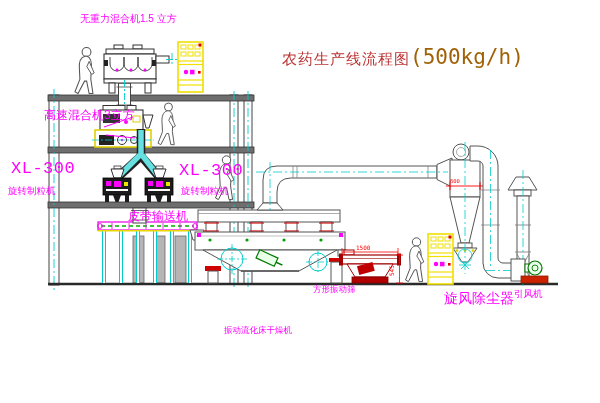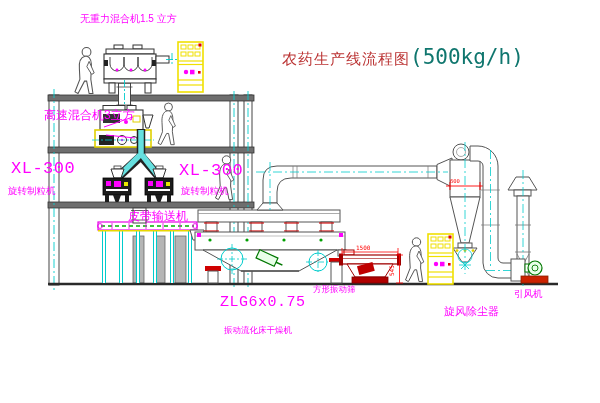--- a/index.html
+++ b/index.html
@@ -6,21 +6,21 @@
   .stage{position:relative;width:600px;height:403px;background:#ffffff;overflow:hidden;
          font-family:"Liberation Sans",sans-serif;}
   svg{position:absolute;left:0;top:0;}
   .lbl{position:absolute;color:#ff00ff;line-height:1;white-space:nowrap;
        font-family:"Liberation Sans",sans-serif;}
   .model{font-family:Liberation Mono, monospace;letter-spacing:0.5px;}
   .dim{position:absolute;color:#ff0000;line-height:1;white-space:nowrap;
        font-family:"DejaVu Sans Mono",monospace;}
   .title{position:absolute;left:282px;top:47px;color:#bb3434;white-space:nowrap;line-height:1;}
   .title .t1{font-size:15px;letter-spacing:1px;}
-  .title .t2{font-size:21px;color:#0f766e;font-family:"DejaVu Sans Mono",monospace;}
+  .title .t2{font-size:21px;color:#a16207;font-family:"DejaVu Sans Mono",monospace;}
   .v-dim{transform:rotate(-90deg);transform-origin:0 0;}
 </style>
 </head>
 <body>
 
 <div class="stage">
 
 <svg width="600" height="403" viewBox="0 0 600 403">
   <defs>
     <g id="sym-person">
@@ -358,25 +358,24 @@
 
 <div class="lbl model" style="left:11px;top:160px;font-size:17px;">XL-300</div>
 <div class="lbl" style="left:8px;top:186px;font-size:9.5px;">旋转制粒机</div>
 
 <div class="lbl model" style="left:179px;top:162px;font-size:17px;">XL-300</div>
 <div class="lbl" style="left:181px;top:186px;font-size:9.5px;">旋转制粒机</div>
 
 <div class="lbl" style="left:128px;top:210px;font-size:12px;">皮带输送机</div>
 
 <div class="lbl" style="left:224px;top:285px;font-size:8.5px;margin-top:41px;">振动流化床干燥机</div>
-<div class="lbl model" style="left:220px;top:295px;font-size:15px;">ZLG6x0.75</div>
 
 <div class="lbl" style="left:313px;top:285px;font-size:8.5px;text-align:right;">方形振动筛</div>
 
-<div class="lbl" style="left:444px;top:291px;font-size:11px;margin-top:15px;">旋风除尘器</div>
+<div class="lbl" style="left:444px;top:291px;font-size:14px;">旋风除尘器</div>
 
 <div class="lbl" style="left:514px;top:289px;font-size:9.5px;">引风机</div>
 
 <div class="dim" style="left:356px;top:245px;font-size:6px;">1500</div>
 <div class="dim v-dim" style="left:389px;top:276px;font-size:6px;">545</div>
 <div class="dim" style="left:450px;top:179px;font-size:5.5px;">600</div>
 
 </div>
 
 </body></html>

